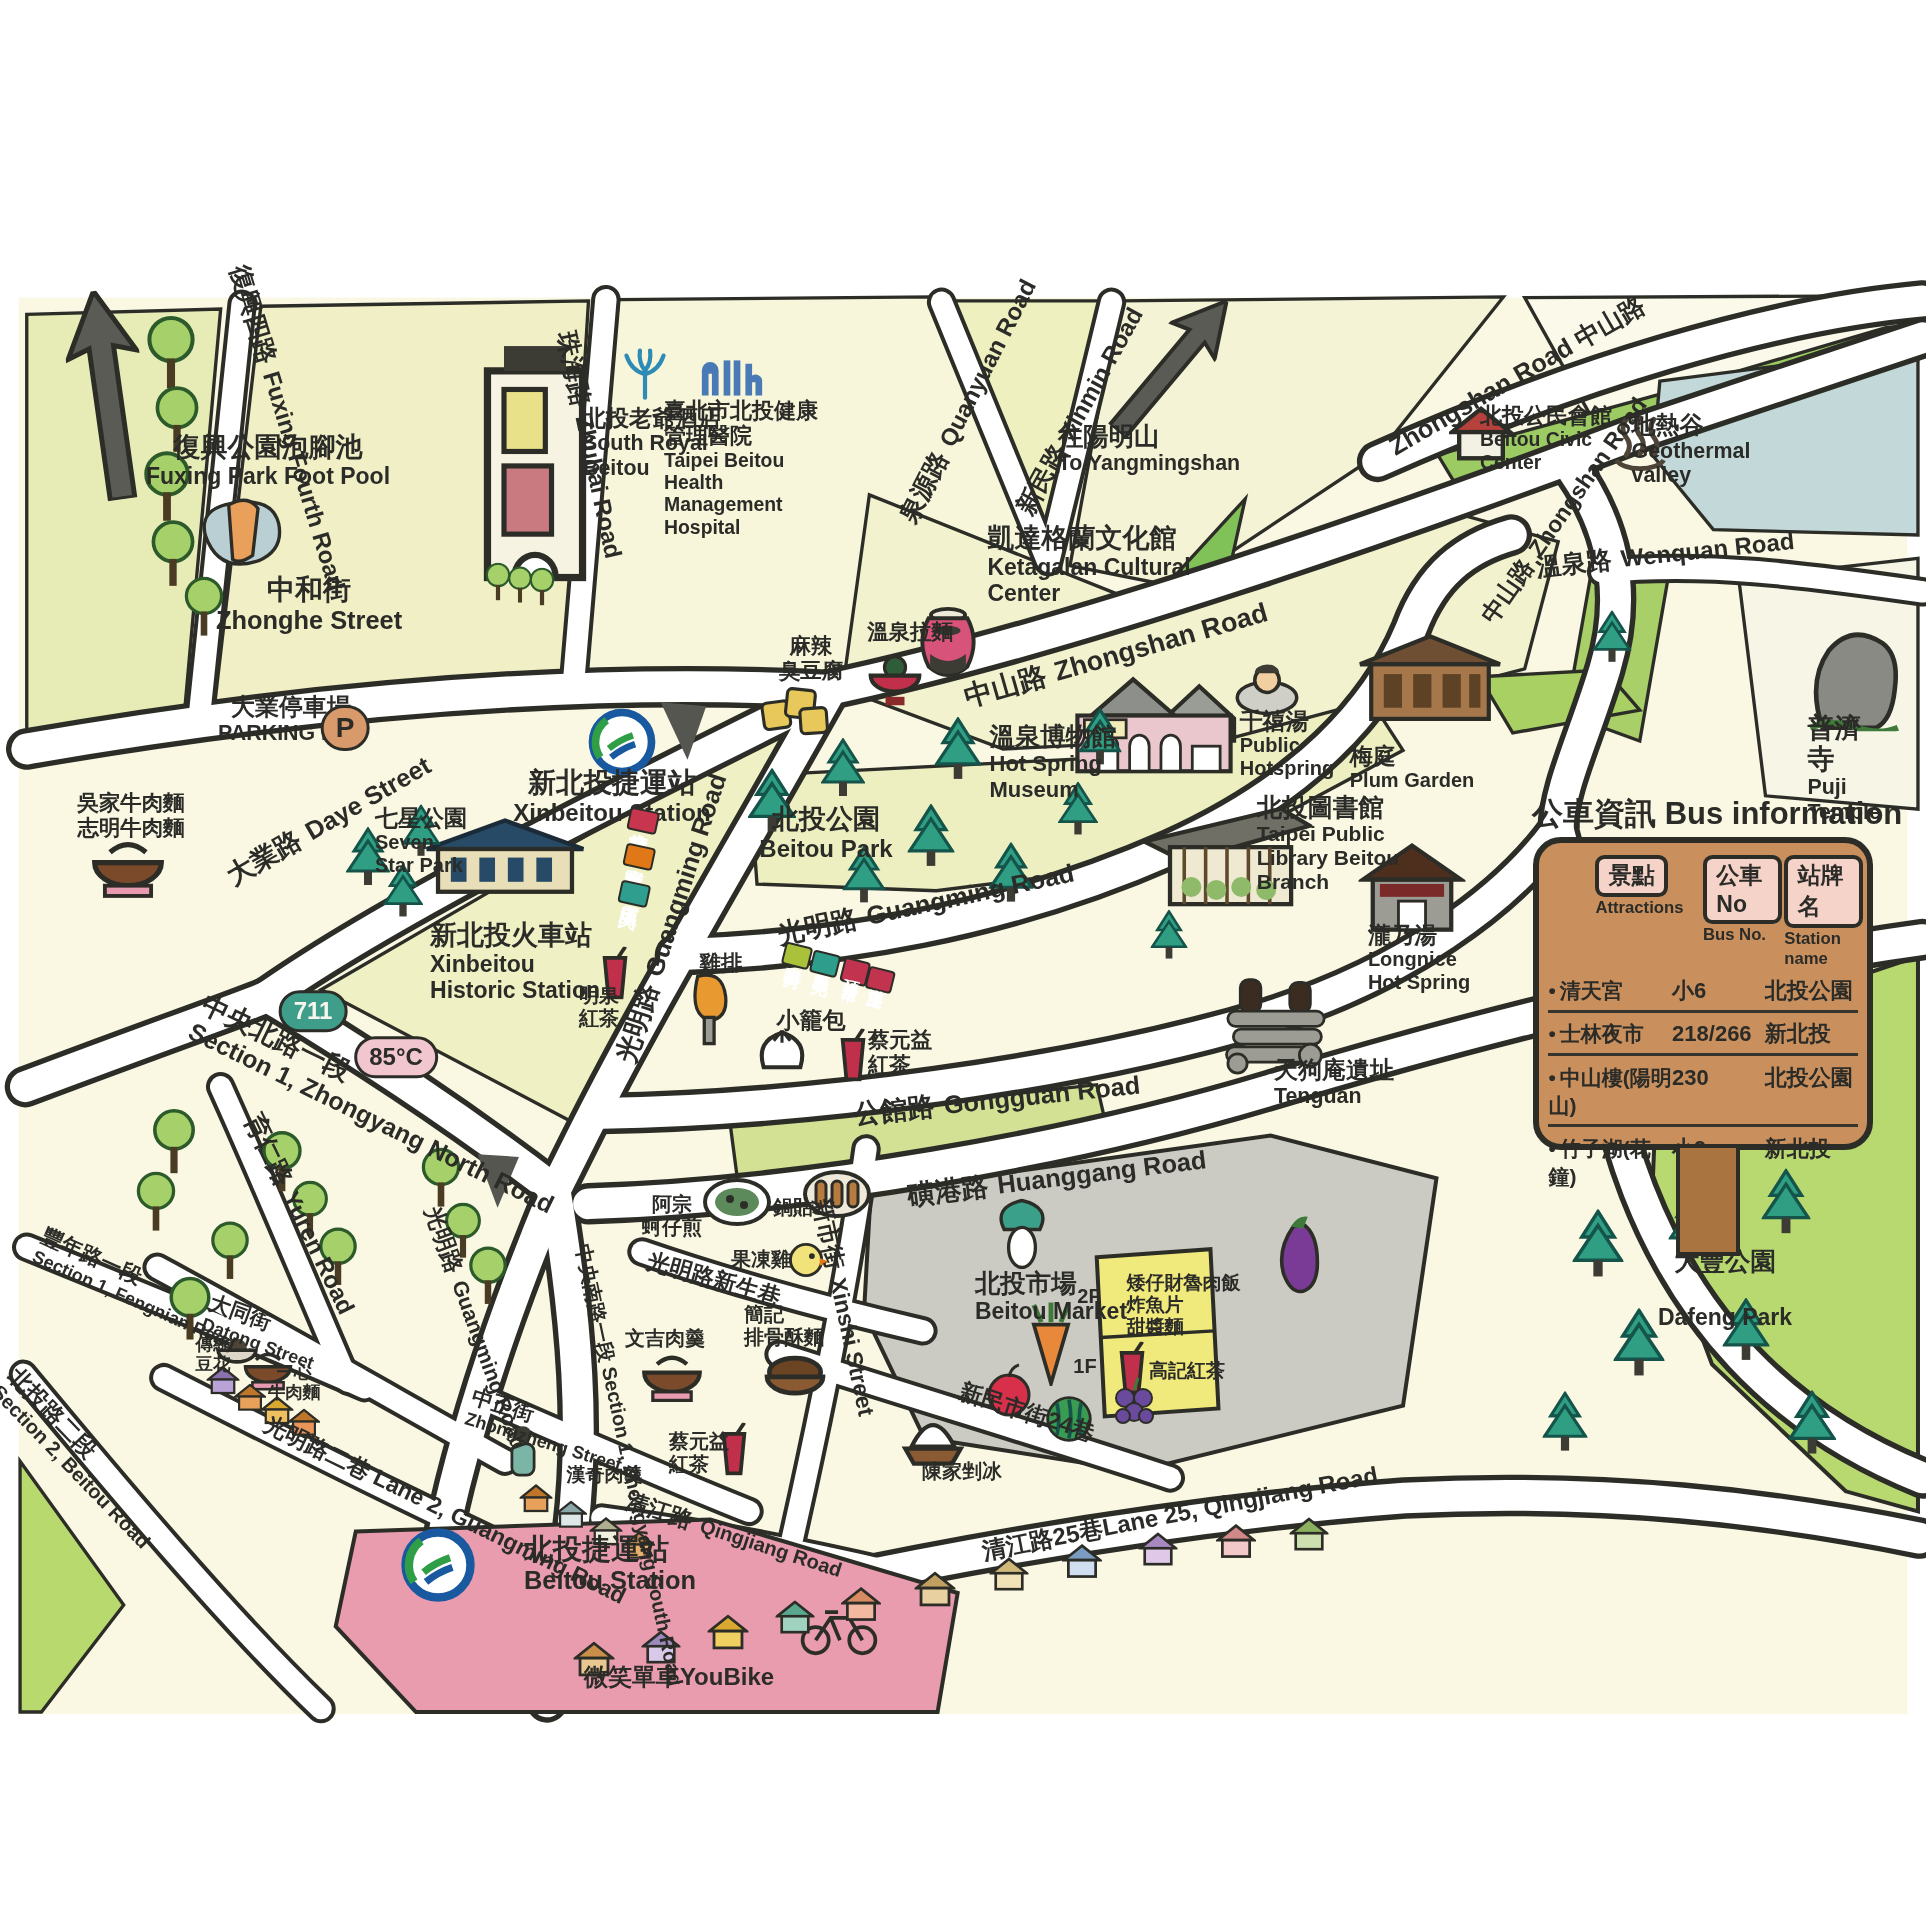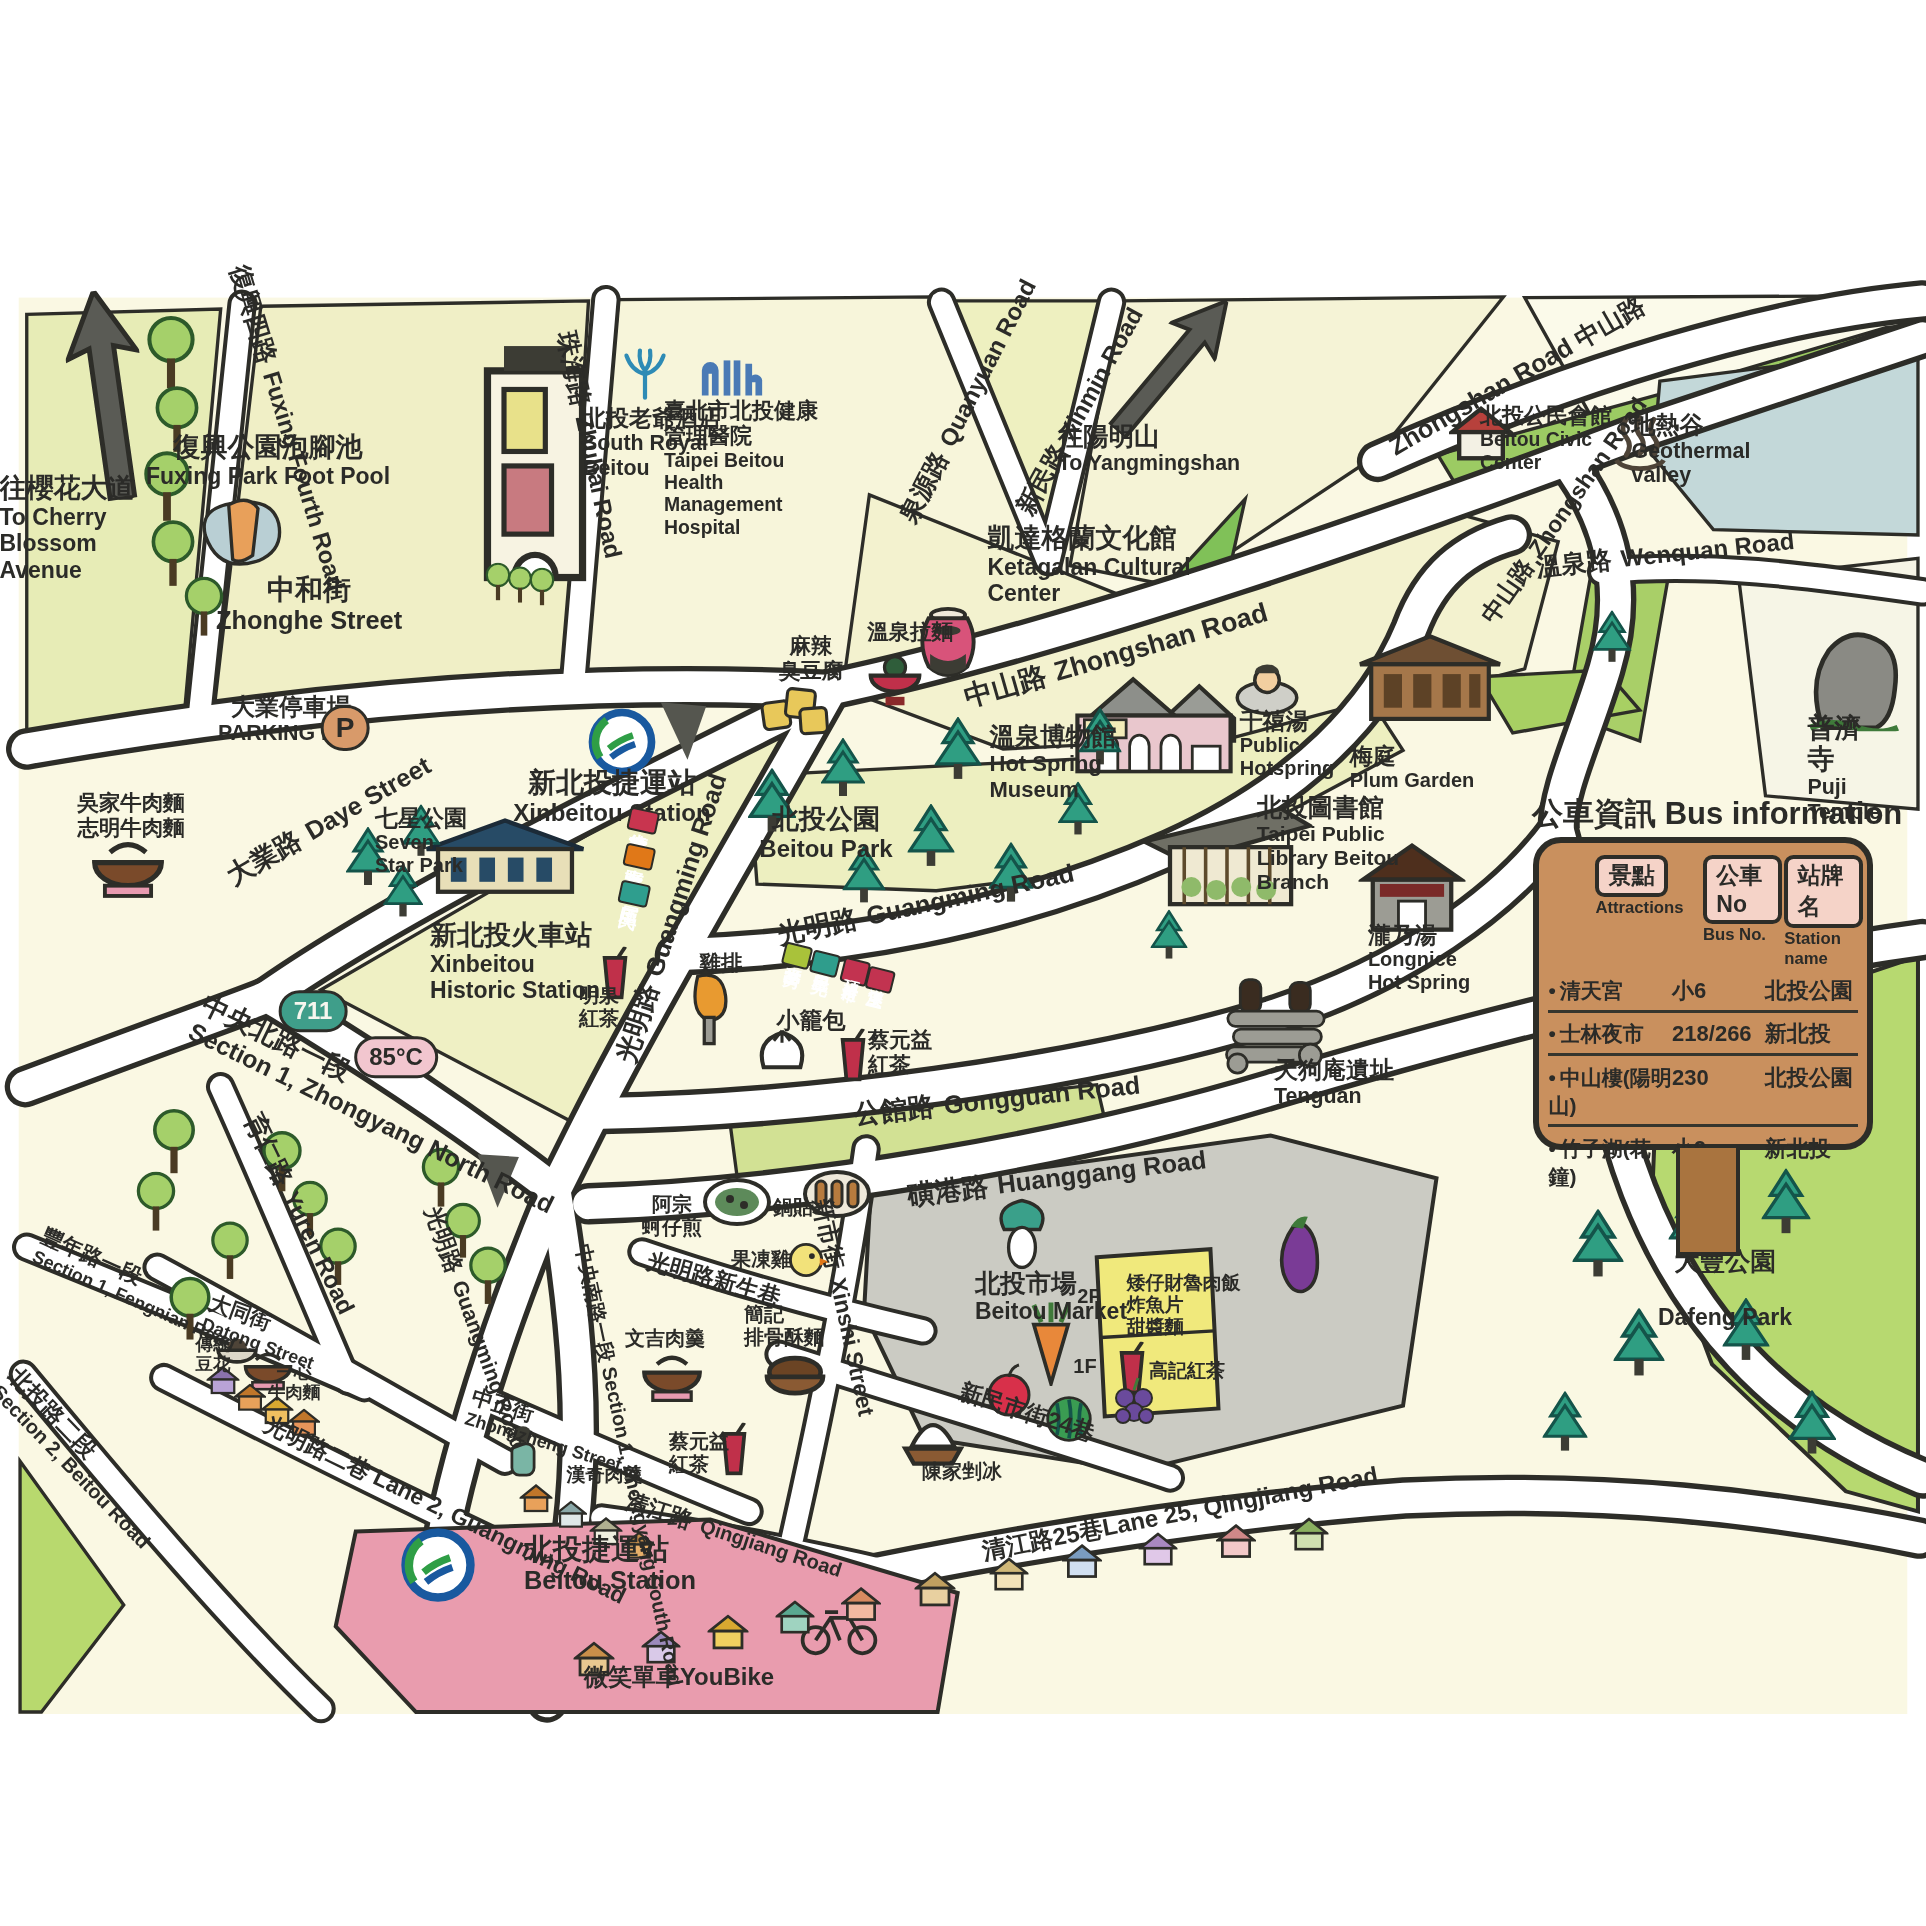--- a/index.html
+++ b/index.html
@@ -818,23 +818,20 @@
           <polygon points="22,2 42,18 2,18" fill="#b0b090" stroke="#2d2d28" stroke-width="3"></polygon>
           <rect x="7" y="18" width="30" height="18" fill="#f0f0e0" stroke="#2d2d28" stroke-width="3"></rect>
         </svg>
       </span>
       <span class="ic" style="left: 639px; top: 1546px; width: 32px; transform: translate(-50%, -50%) rotate(0deg);">
         <svg viewBox="0 0 44 40">
           <polygon points="22,2 42,18 2,18" fill="#c08a4a" stroke="#2d2d28" stroke-width="3"></polygon>
           <rect x="7" y="18" width="30" height="18" fill="#e8b06a" stroke="#2d2d28" stroke-width="3"></rect>
         </svg>
       </span>
-      <div class="lbl" style="left: 67px; top: 528px; transform: translate(-50%, -50%) rotate(0deg); text-align: left;"><div class="zh" style="font-size: 27px;">往櫻花大道</div><div class="en" style="font-size: 23px;">To Cherry
-Blossom
-Avenue</div></div>
       <div class="lbl row" style="left: 288px; top: 428px; transform: translate(-50%, -50%) rotate(73deg);">
         <div class="zh" style="font-size: 25.4px;">復興四路</div>
         <div class="en" style="font-size: 24px;">Fuxing Fourth Road</div>
       </div>
       <div class="lbl row" style="left: 590px; top: 445px; transform: translate(-50%, -50%) rotate(78deg);">
         <div class="zh" style="font-size: 25.4px;">珠海路</div>
         <div class="en" style="font-size: 24px;">Zhuhai Road</div>
       </div>
       <div class="lbl" style="left: 268px; top: 461px; transform: translate(-50%, -50%) rotate(0deg);"><div class="zh" style="font-size: 27px;">復興公園泡腳池</div><div class="en" style="font-size: 23px;">Fuxing Park Foot Pool</div></div>
       <div class="lbl" style="left: 652px; top: 443px; transform: translate(-50%, -50%) rotate(0deg); text-align: left;"><div class="zh" style="font-size: 23px;">北投老爺酒店</div><div class="en" style="font-size: 21.4px;">South Royal

